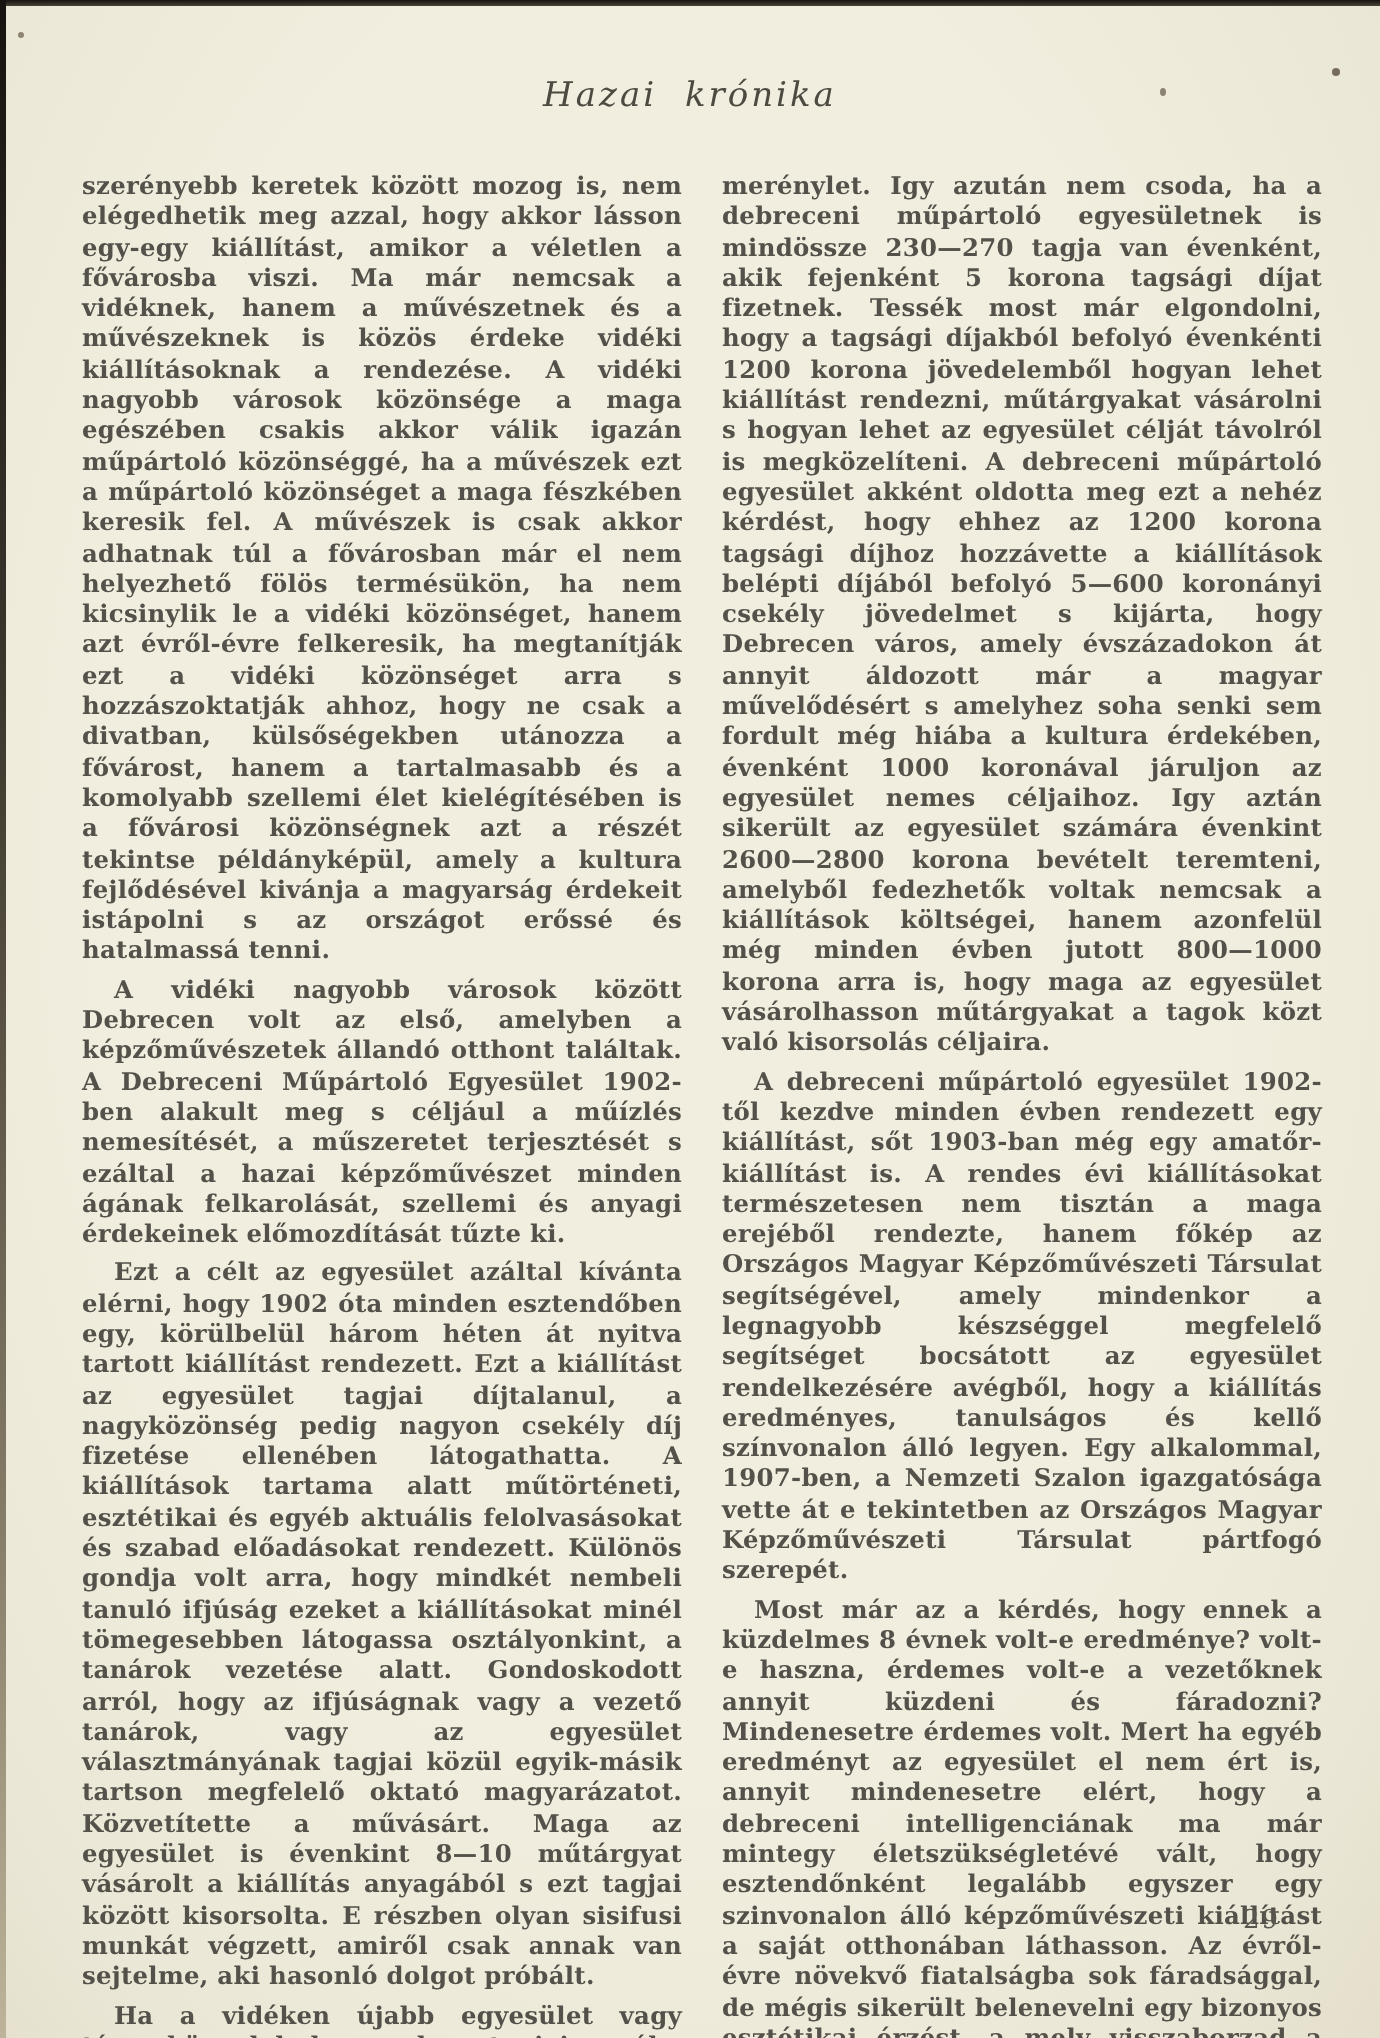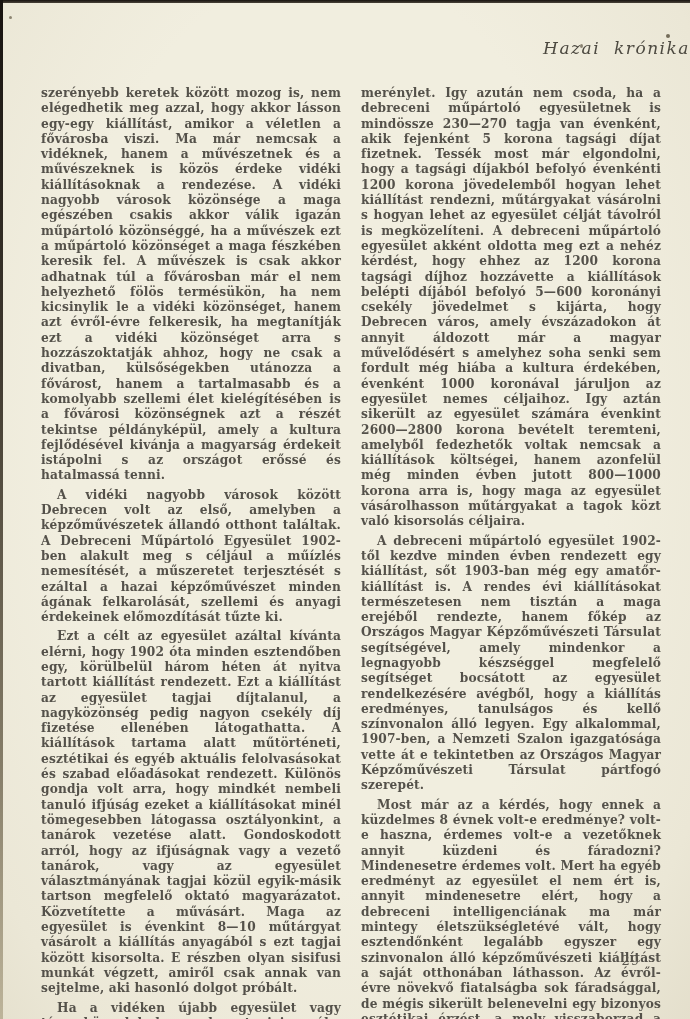--- a/index.html
+++ b/index.html
@@ -31,21 +31,21 @@
     top: 0; left: 0; bottom: 0;
     width: 3px;
     background: linear-gradient(to bottom, #171310 0%, #3e382e 35%, #857d68 75%, #bdb49a 100%);
     z-index: 3;
   }
   .page-header {
     position: absolute;
     top: 38px;
     left: 0;
     width: 100%;
-    text-align: right;
+    text-align: center;
     font-style: italic;
     font-size: 17px;
     letter-spacing: 1.5px;
     word-spacing: 7px;
     color: #4d4a41;
   }
   .text-columns {
     position: absolute;
     top: 82px;
     left: 37px;

